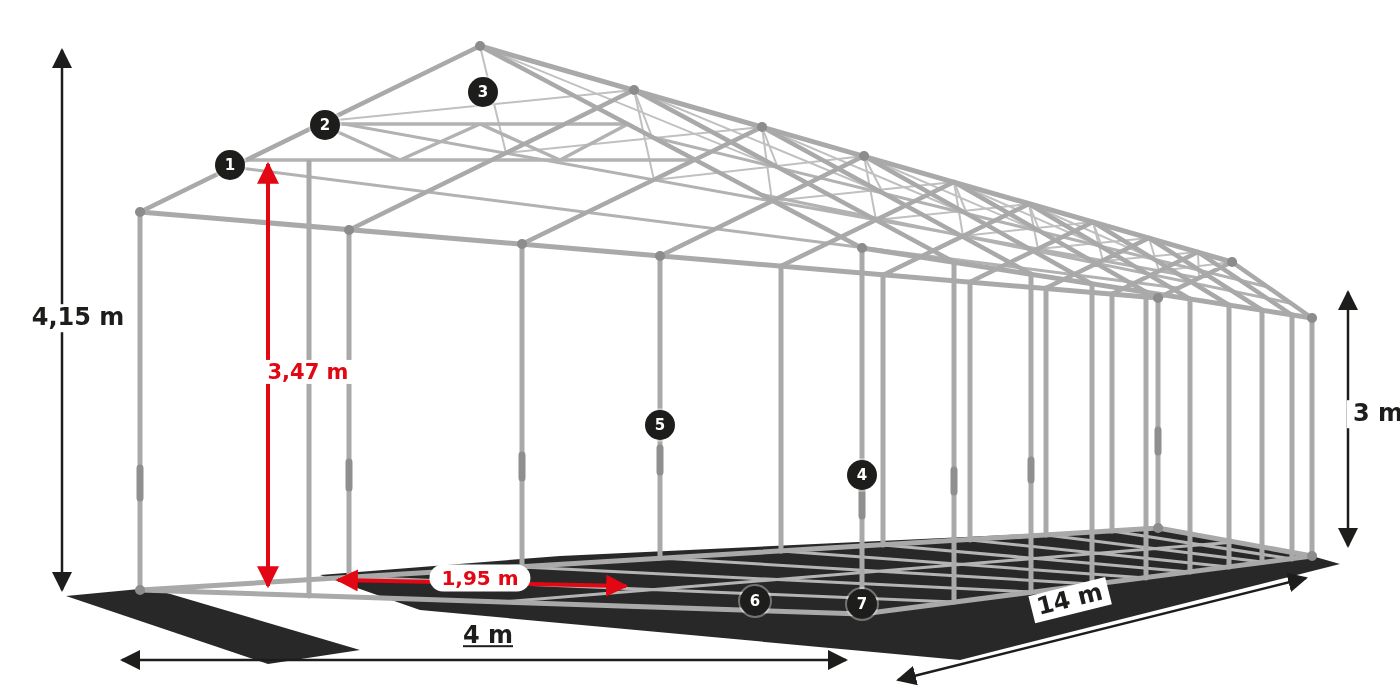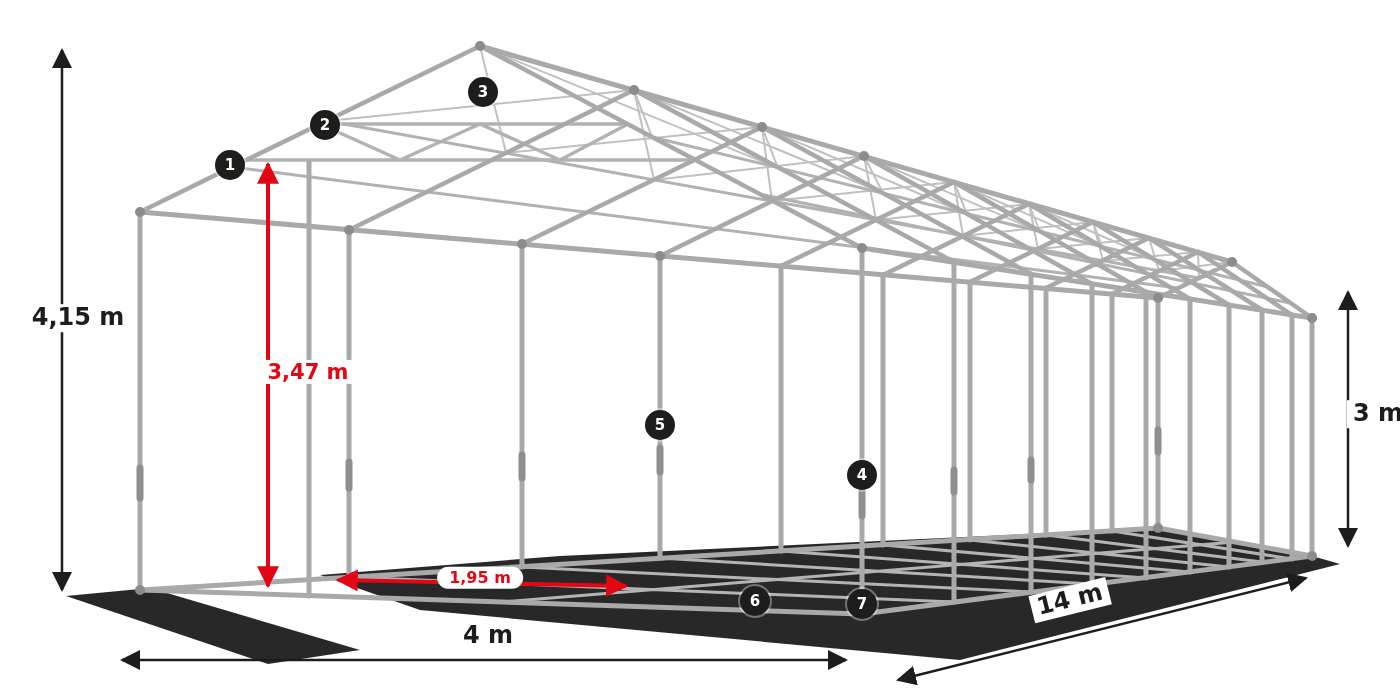--- a/index.html
+++ b/index.html
@@ -8,21 +8,21 @@
     font-family:"DejaVu Sans","Liberation Sans",sans-serif;
   }
   .stage{position:relative;width:1400px;height:700px;}
   .stage > svg{position:absolute;left:0;top:0;}
   .dim-label{
     position:absolute;transform:translate(-50%,-50%);
     font-weight:bold;font-size:24px;color:#1d1d1b;background:#ffffff;
     padding:0 6px;white-space:nowrap;line-height:1.15;z-index:3;
   }
   .dim-label.red{color:#e30613;font-size:21px;}
-  .dim-label.pill{border-radius:15px;padding:2px 12px;font-size:16px;}
+  .dim-label.pill{border-radius:15px;padding:2px 12px;font-size:20px;}
   .dim-label.rot{transform:translate(-50%,-50%) rotate(-14deg);}
   .marker{
     position:absolute;transform:translate(-50%,-50%);
     width:30px;height:30px;border-radius:50%;
     background:#1d1d1b;color:#ffffff;
     font-size:15px;font-weight:bold;
     display:flex;align-items:center;justify-content:center;
     z-index:4;cursor:pointer;box-shadow:0 0 0 2px rgba(255,255,255,.35);
   }
 </style>
@@ -68,21 +68,21 @@
       <line x1="122" y1="660" x2="846" y2="660" stroke="#1d1d1b" stroke-width="2.5" marker-start="url(#ah-b)" marker-end="url(#ah-b)"></line>
       <line x1="898" y1="680" x2="1306" y2="578" stroke="#1d1d1b" stroke-width="2.5" marker-start="url(#ah-b)" marker-end="url(#ah-b)"></line>
       <line x1="268" y1="164" x2="268" y2="586" stroke="#e30613" stroke-width="4" marker-start="url(#ah-r)" marker-end="url(#ah-r)"></line>
       <line x1="338" y1="580" x2="626" y2="586" stroke="#e30613" stroke-width="4" marker-start="url(#ah-r)" marker-end="url(#ah-r)"></line>
     </g>
   </svg>
 
   <div class="dim-label" style="left:78px;top:318px;">4,15 m</div>
   <div class="dim-label red" style="left:272px;top:372px;margin-left:36px;">3,47 m</div>
   <div class="dim-label" style="left:1378px;top:414px;">3 m</div>
-  <div class="dim-label" style="left:488px;top:636px;">4 m</div>
+  <div class="dim-label" style="left:488px;top:636px;text-decoration:underline;">4 m</div>
   <div class="dim-label rot" style="left:1070px;top:600px;">14 m</div>
   <div class="dim-label red pill" style="left:480px;top:578px;">1,95 m</div>
 
   <div class="marker" style="left:230px;top:165px;">1</div>
   <div class="marker" style="left:325px;top:125px;">2</div>
   <div class="marker" style="left:483px;top:92px;">3</div>
   <div class="marker" style="left:862px;top:475px;">4</div>
   <div class="marker" style="left:660px;top:425px;">5</div>
   <div class="marker" style="left:755px;top:601px;">6</div>
   <div class="marker" style="left:862px;top:604px;">7</div>

